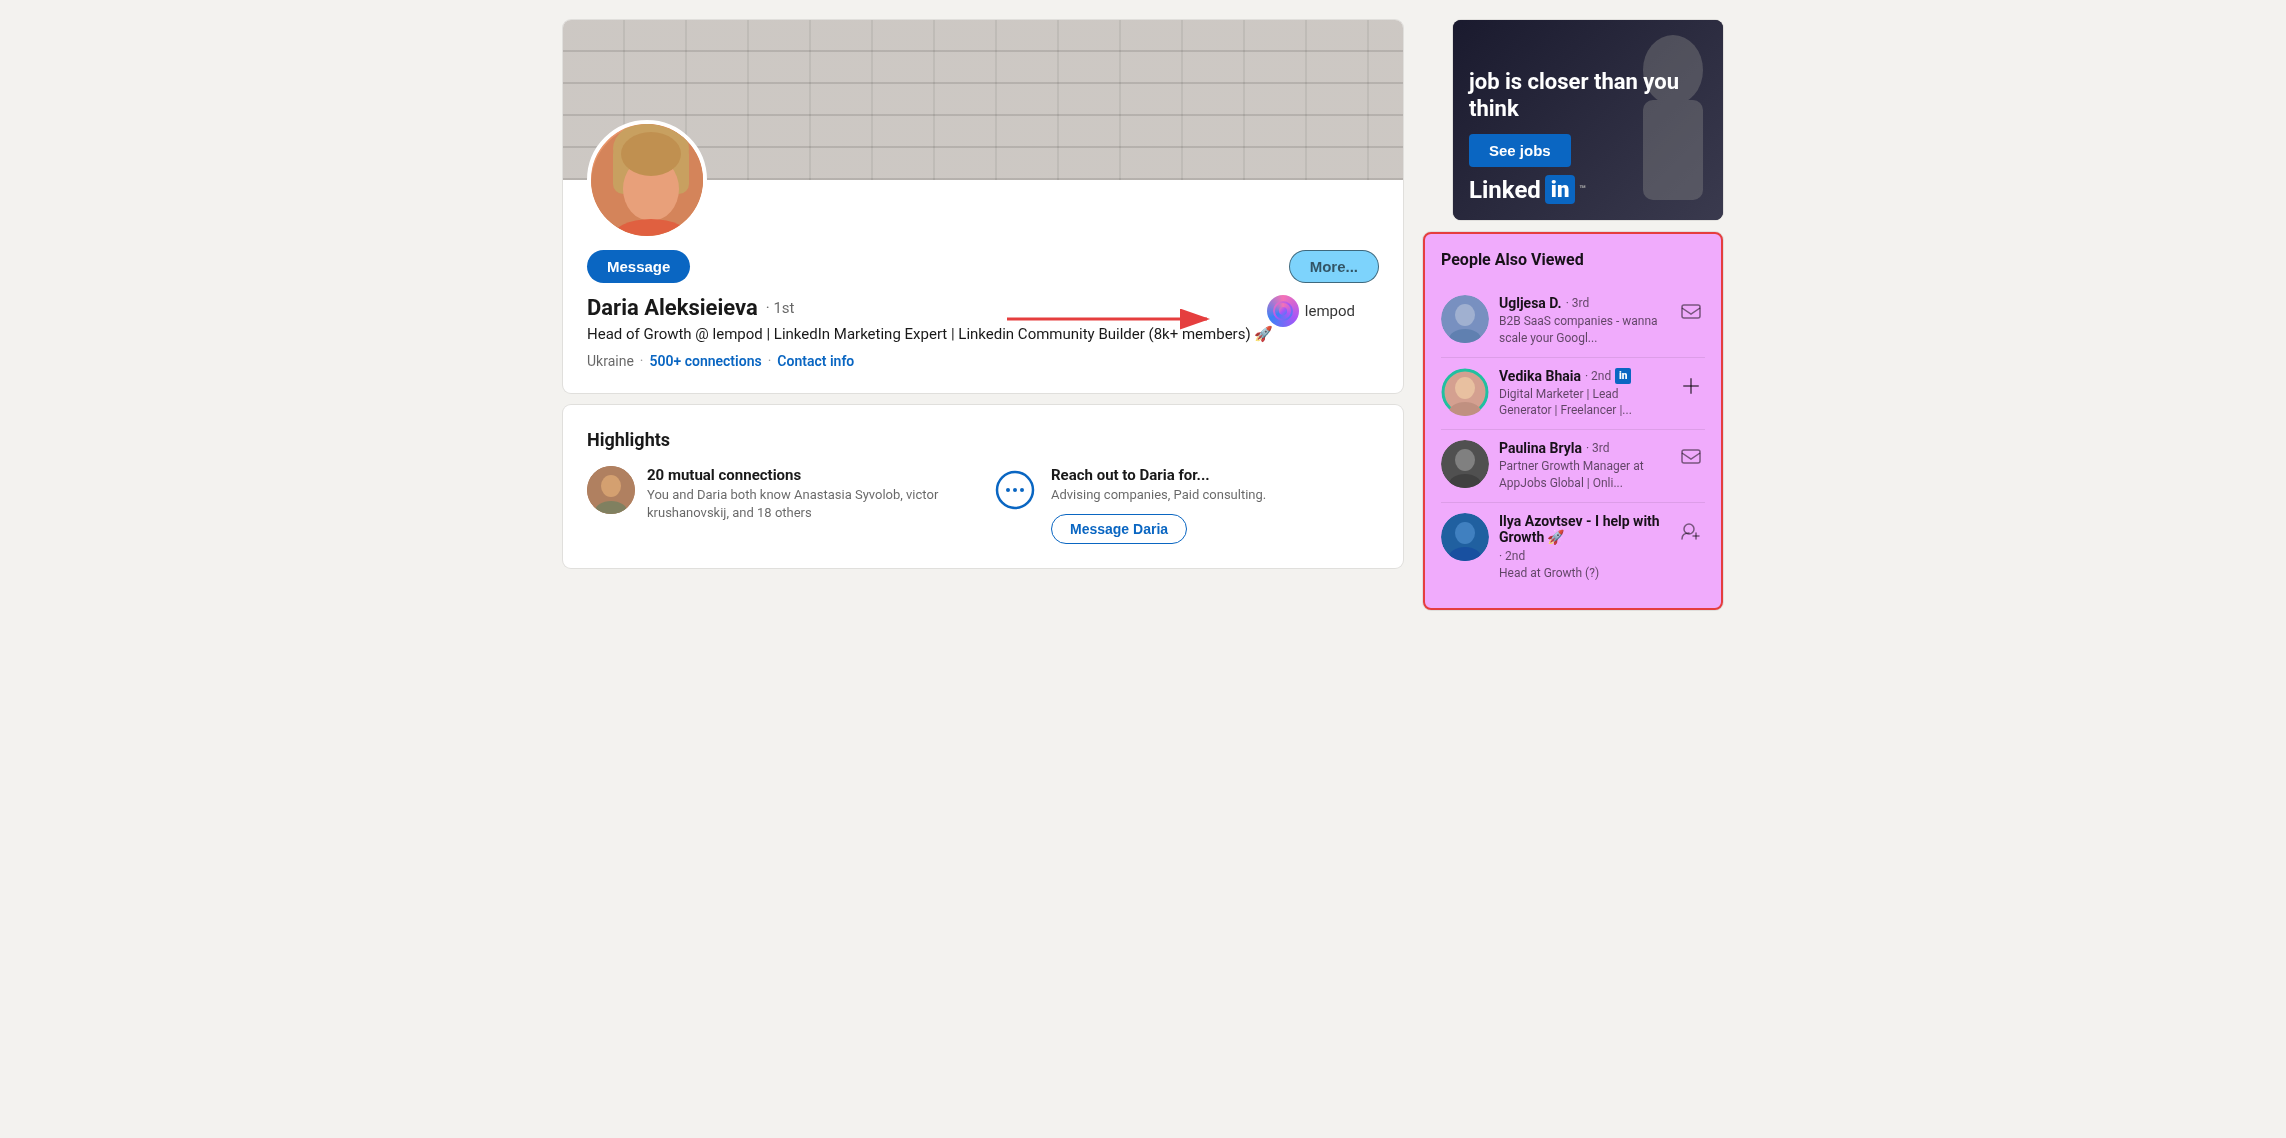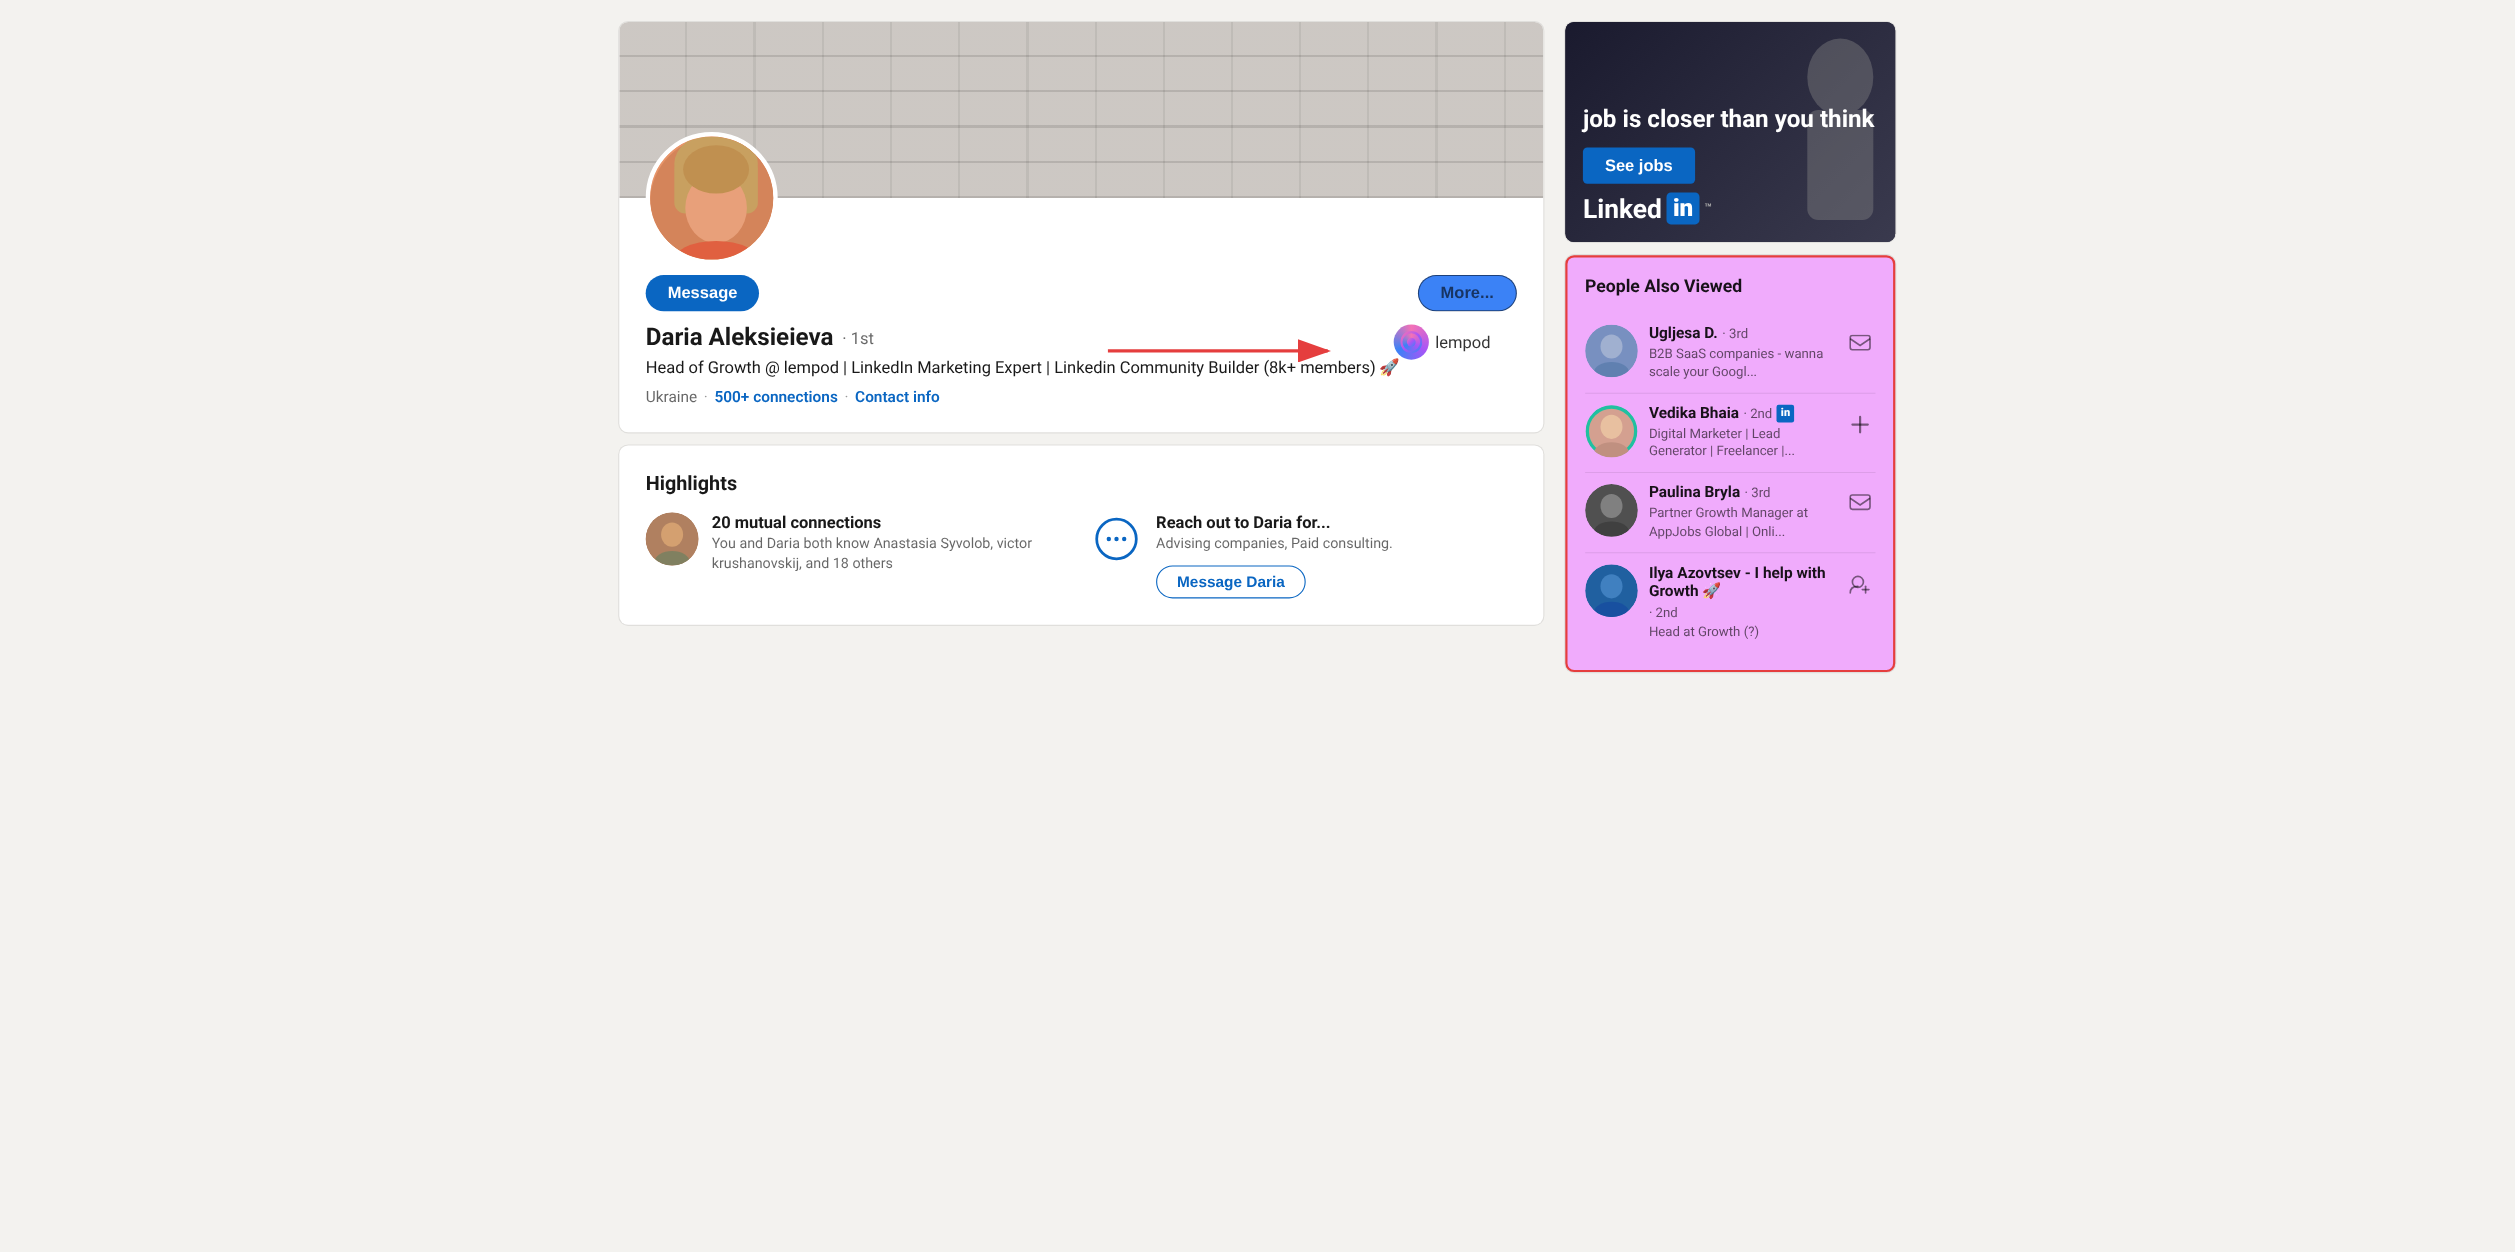--- a/index.html
+++ b/index.html
@@ -115,21 +115,21 @@
       background: #0a66c2;
       color: #fff;
       border: none;
       border-radius: 20px;
       padding: 8px 20px;
       font-size: 15px;
       font-weight: 600;
       cursor: pointer;
     }
     .btn-more {
-      background: #3b82f6;
+      background: #7dd3fc;
       color: rgba(0,0,0,0.6);
       border: 1.5px solid rgba(0,0,0,0.5);
       border-radius: 20px;
       padding: 4px 20px;
       font-size: 15px;
       font-weight: 600;
       cursor: pointer;
     }
     .profile-name-row {
       display: flex;
@@ -279,20 +279,21 @@
       background: #1a1a2e;
       border-radius: 8px;
       overflow: hidden;
       box-shadow: 0 0 0 1px rgba(0,0,0,0.08);
       height: 200px;
       display: flex;
       flex-direction: column;
       justify-content: flex-end;
       padding: 16px;
       position: relative;
+      margin-left: 30px;
     }
     .ad-background {
       position: absolute;
       top: 0; left: 0; right: 0; bottom: 0;
       background: linear-gradient(135deg, #1a1a2e 0%, #2a2a3e 50%, #3a3a4e 100%);
     }
     .ad-text-content {
       position: relative;
       z-index: 1;
     }

